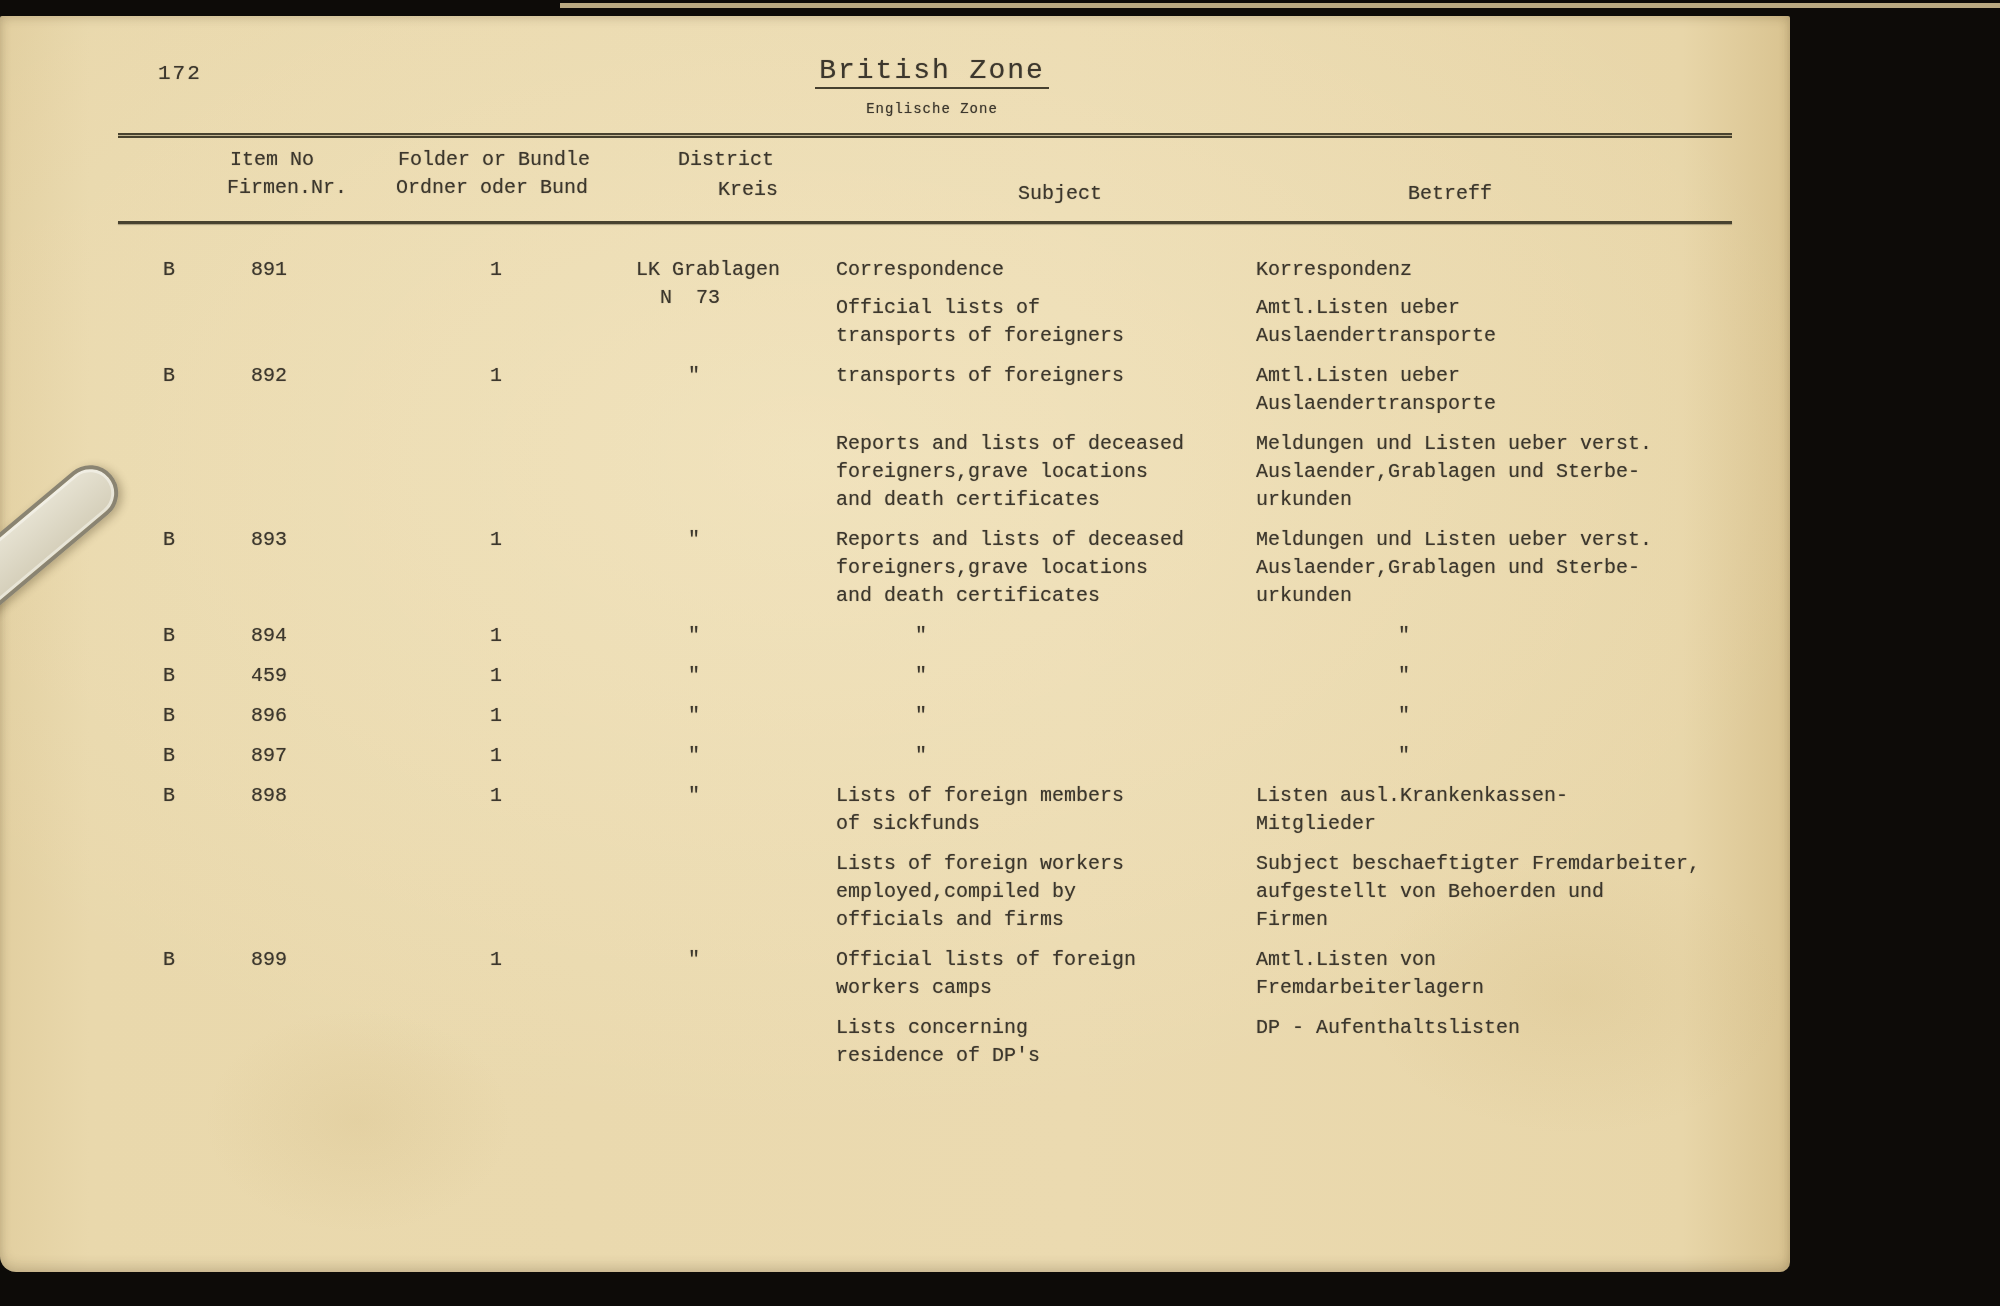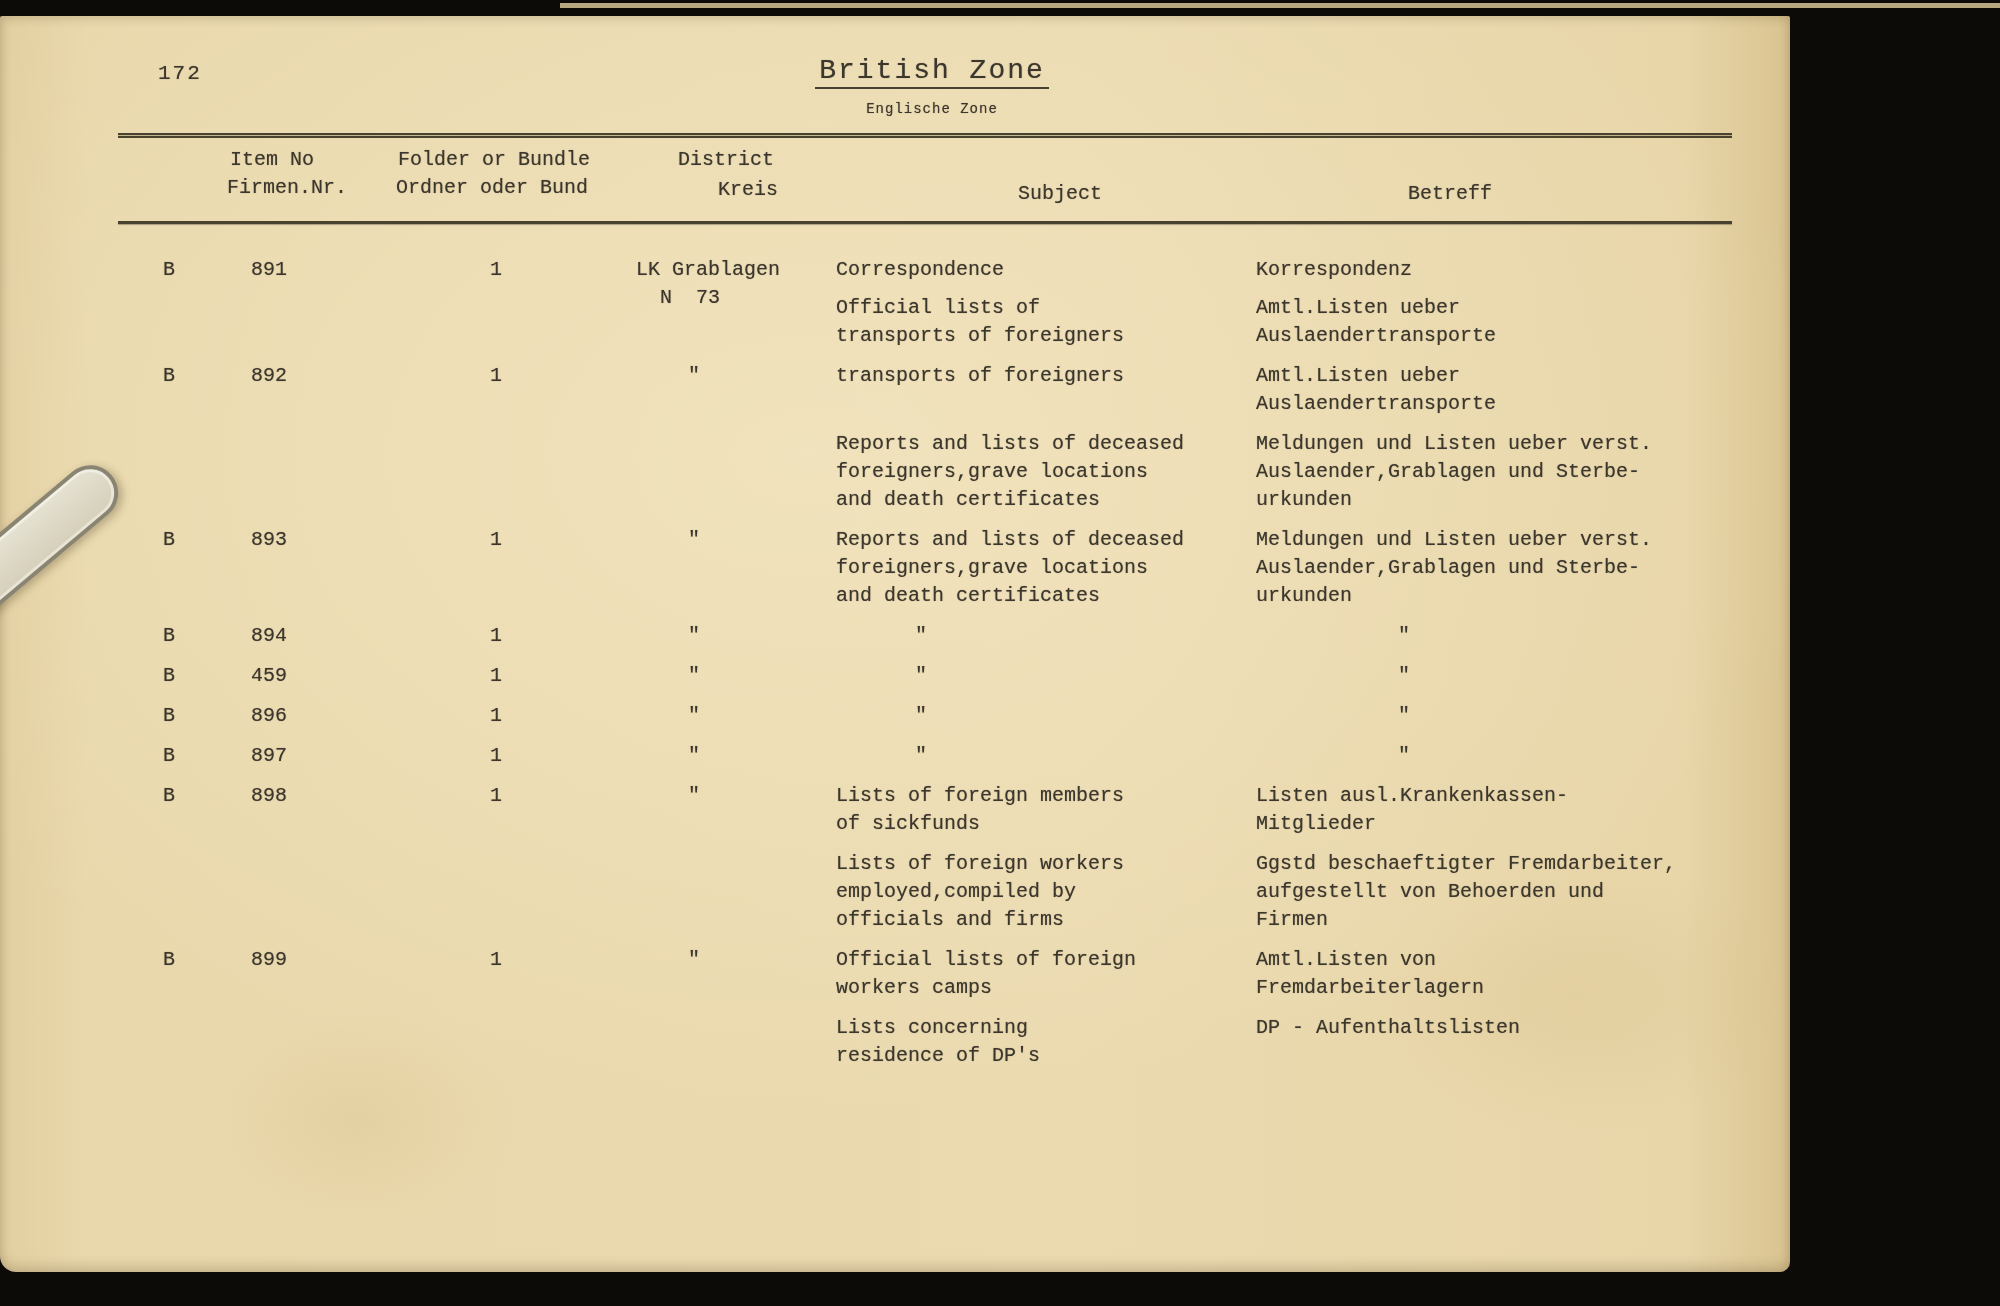--- a/index.html
+++ b/index.html
@@ -326,21 +326,21 @@
     <div class="cell col-prefix"></div>
     <div class="cell col-no"></div>
     <div class="cell col-folder"></div>
     <div class="cell col-district"></div>
     <div class="cell col-subject">
           <div class="line">Lists of foreign workers</div>
           <div class="line">employed,compiled by</div>
           <div class="line">officials and firms</div>
         </div>
     <div class="cell col-betreff">
-          <div class="line">Ggstd beschaeftigter Fremdarbeiter,</div>
+          <div class="line">Subject beschaeftigter Fremdarbeiter,</div>
           <div class="line">aufgestellt von Behoerden und</div>
           <div class="line">Firmen</div>
         </div>
   </div>
 
   <div class="row">
     <div class="cell col-prefix">
           <div class="line">B</div>
         </div>
     <div class="cell col-no">

